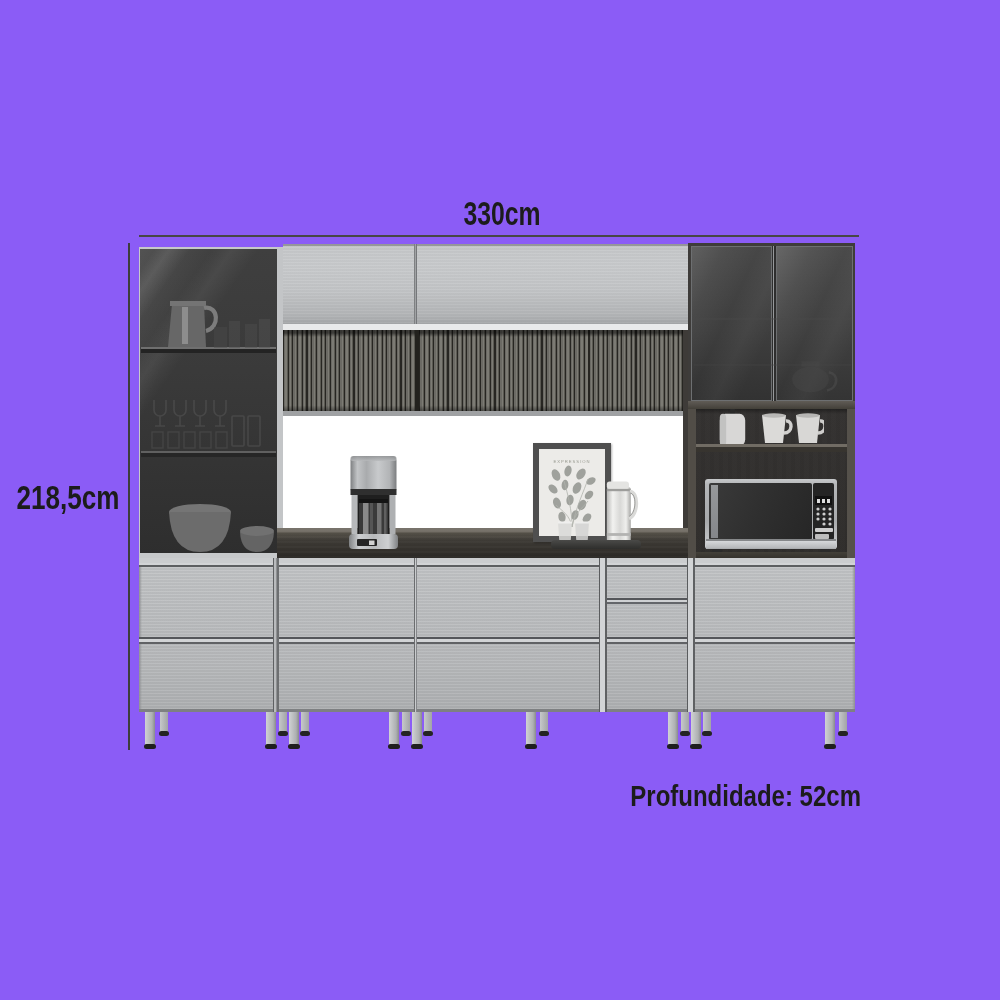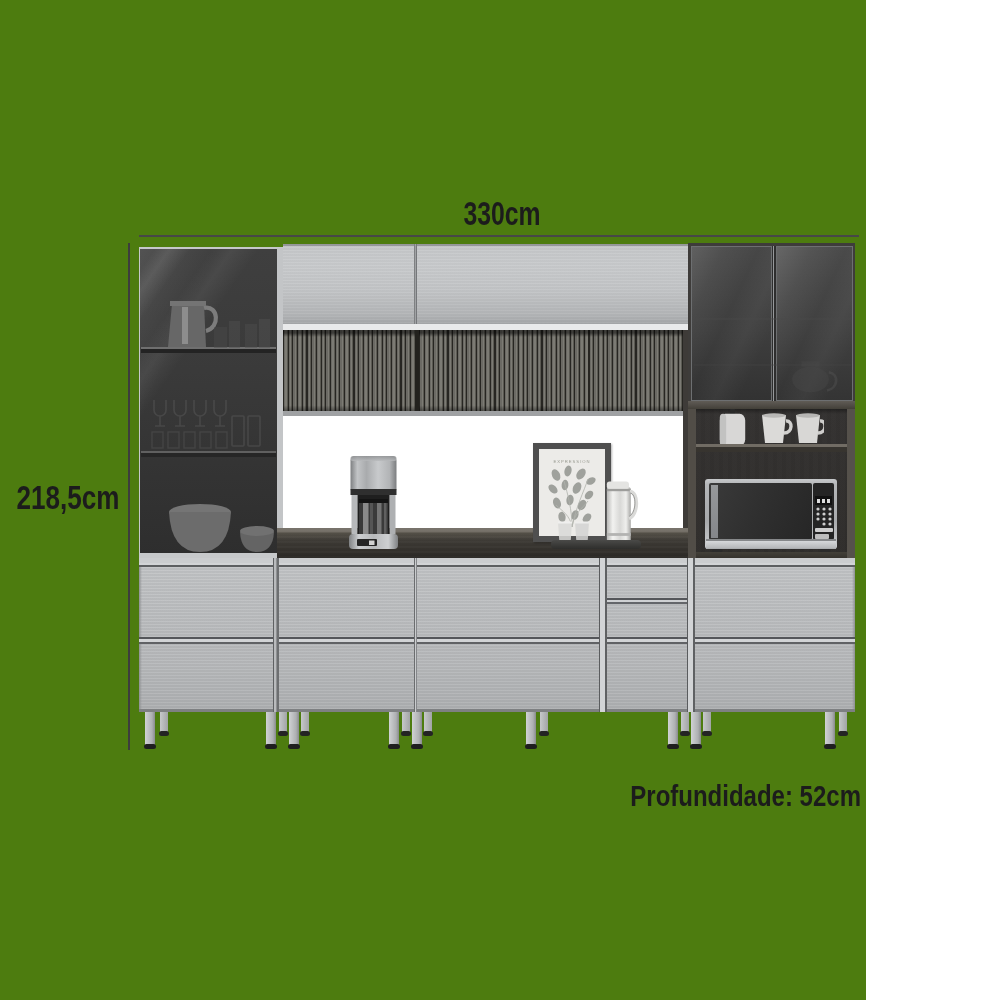--- a/index.html
+++ b/index.html
@@ -1,16 +1,16 @@
 <!DOCTYPE html>
 <html><head>
 <meta charset="utf-8">
 <style>
   html,body{margin:0;padding:0;background:#ffffff;}
-  #page{position:relative;width:866px;height:1000px;background:#4d7c0f;overflow:hidden;
+  #page{position:relative;width:1000px;height:1000px;background:#8b5cf6;overflow:hidden;
         font-family:"Liberation Sans", sans-serif;text-decoration:underline;}
   .abs{position:absolute;}
 </style>
 </head>
 <body>
 <div id="page">
 
 <div class="abs" style="left:400px;top:197px;width:204px;text-align:center;font-size:33px;line-height:33px;font-weight:bold;color:#1c1c1c;transform:scaleX(0.75);transform-origin:center top;">330cm</div>
 
 <div class="abs" style="left:139px;top:235px;width:720px;height:2px;background:#474747;"></div>

